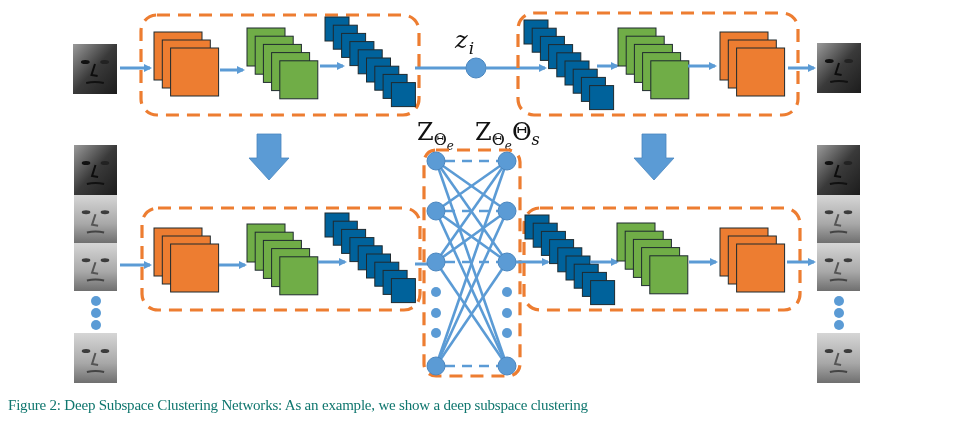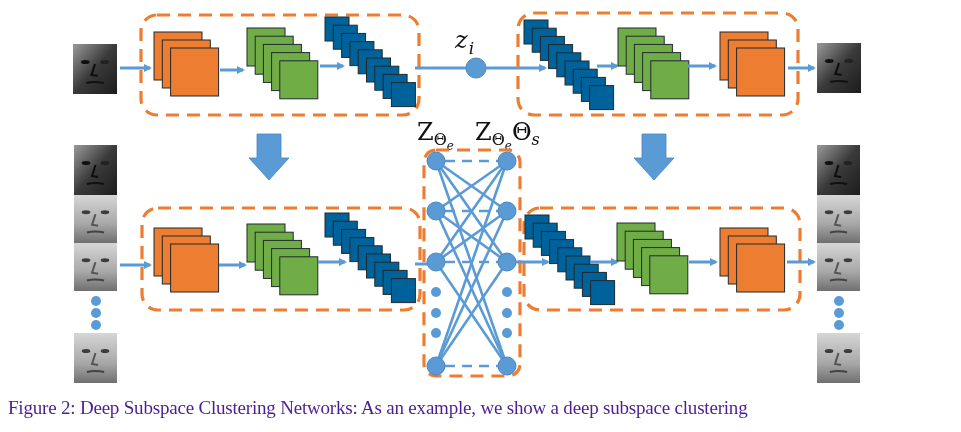--- a/index.html
+++ b/index.html
@@ -1,20 +1,20 @@
 <!DOCTYPE html>
 <html><head>
 <meta charset="utf-8">
 <style>
   html, body { margin: 0; padding: 0; background: #ffffff; }
   body { width: 961px; height: 432px; position: relative; overflow: hidden; font-family: "Liberation Serif", serif; }
   #diagram { position: absolute; left: 0; top: 0; }
   .caption {
     position: absolute; left: 8px; top: 397px; width: 950px;
-    font-family: "Liberation Serif", serif; font-size: 19px; color: #4c1d95;
+    font-family: "Liberation Serif", serif; font-size: 15px; color: #0f766e;
     white-space: nowrap; letter-spacing: -0.2px;
   }
   .math { font-family: "DejaVu Serif", serif; font-style: italic; fill: #111; }
 </style>
 </head>
 <body>
 
 <svg id="diagram" width="961" height="395" viewBox="0 0 961 395" xmlns="http://www.w3.org/2000/svg">
   <defs>
     <linearGradient id="faceDark" x1="0" y1="0" x2="1" y2="1">

